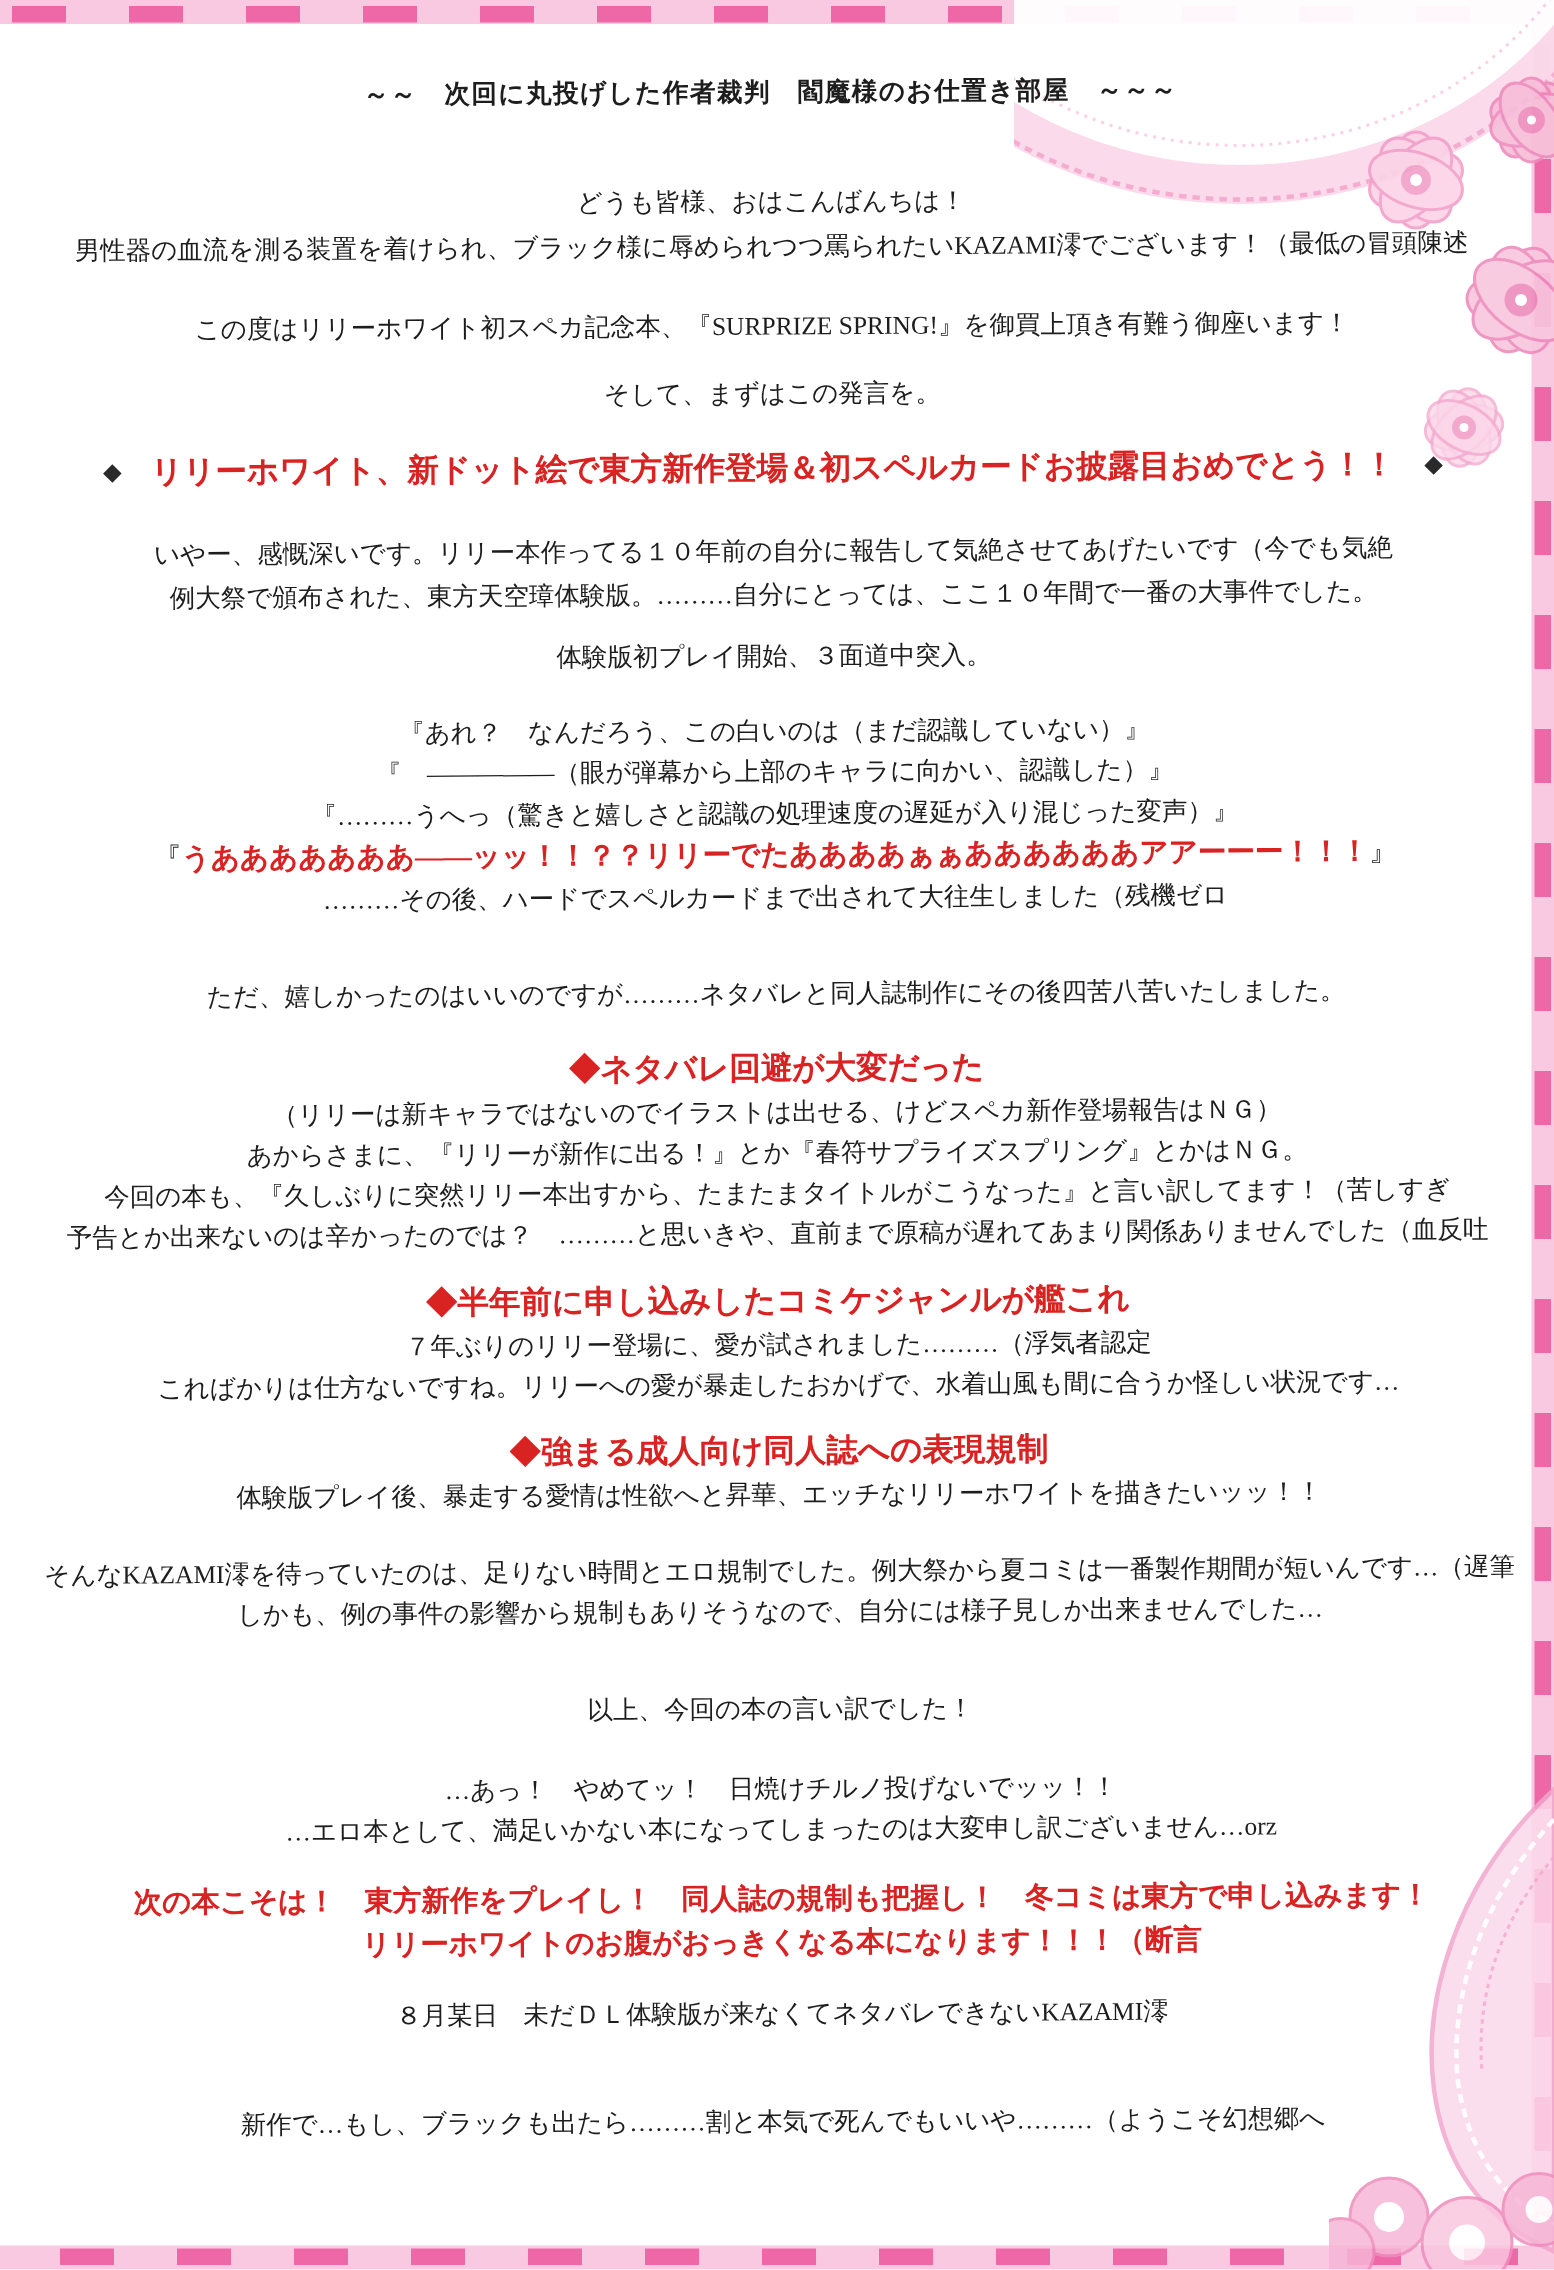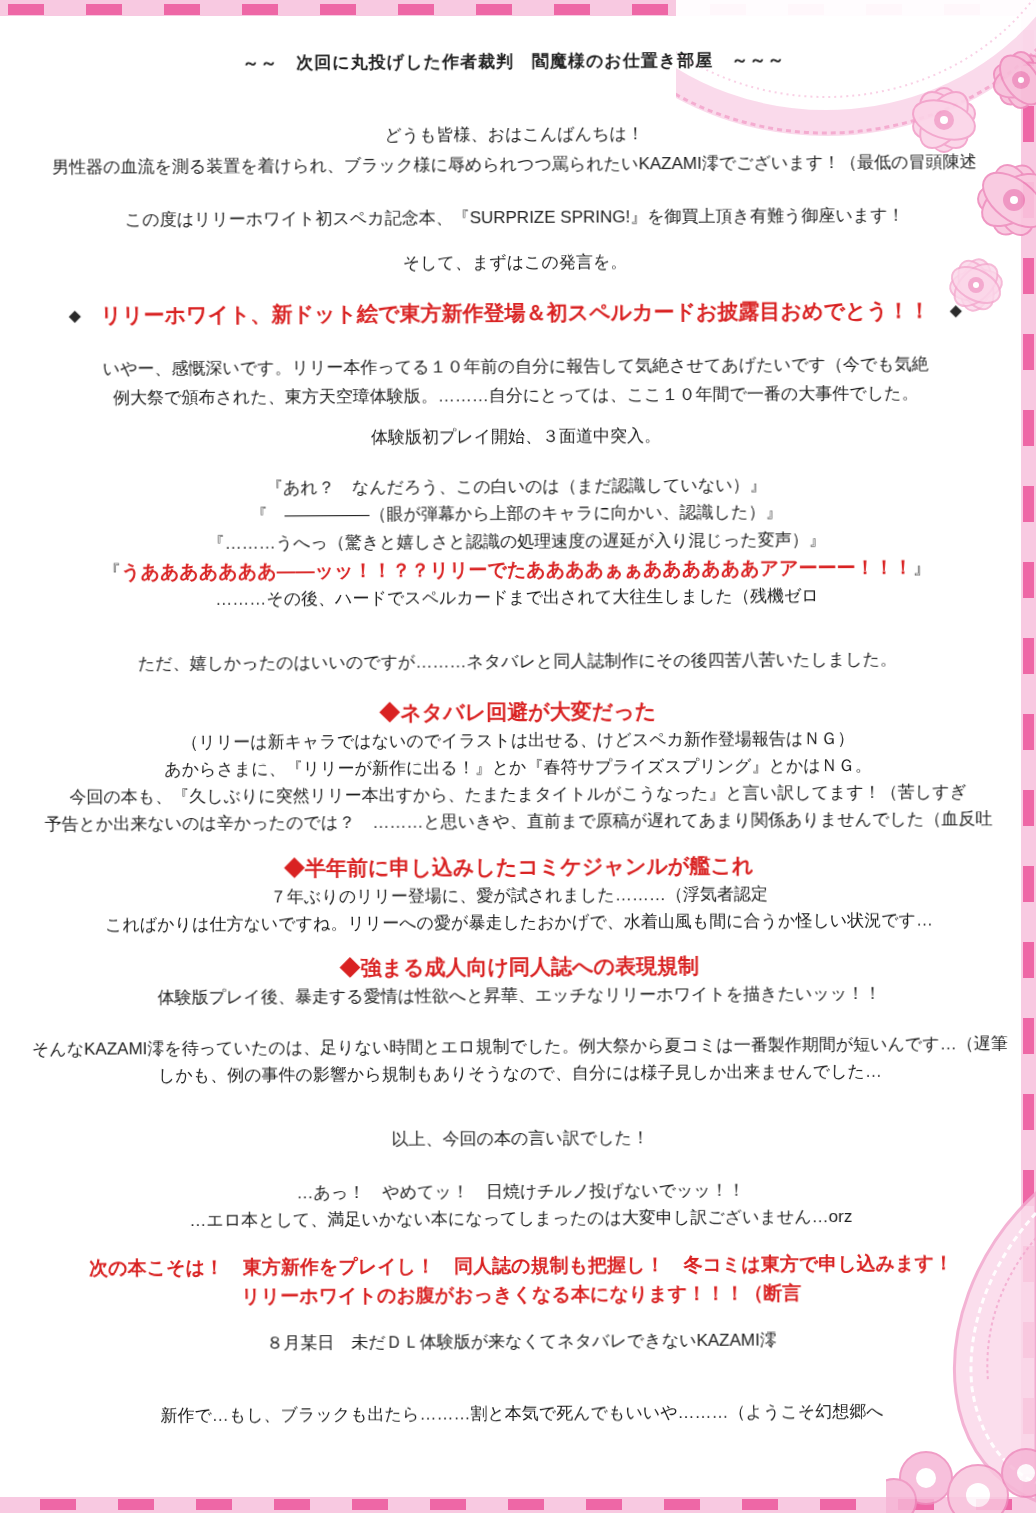--- a/index.html
+++ b/index.html
@@ -2,21 +2,21 @@
 <html><head>
 <meta charset="utf-8">
 <style>
   html,body{margin:0;padding:0;background:#e9e9e9;}
   .page{
     position:relative;
     width:1036px;height:1513px;
     margin:0 auto;
     background:#ffffff;
     overflow:hidden;
-    font-family:Liberation Sans, sans-serif;
+    font-family:Liberation Serif, serif;
   }
   
   .border-top,.border-bottom{
     position:absolute;left:0;right:0;height:16px;
     background-color:#f8c9e1;
     background-image:repeating-linear-gradient(90deg,#ee67a6 0 36px,rgba(0,0,0,0) 36px 78px);
     background-size:78px 11px;background-repeat:repeat-x;
   }
   .border-top{top:0;background-position:8px 4px;}
   .border-bottom{bottom:0;background-position:40px 2px;}

